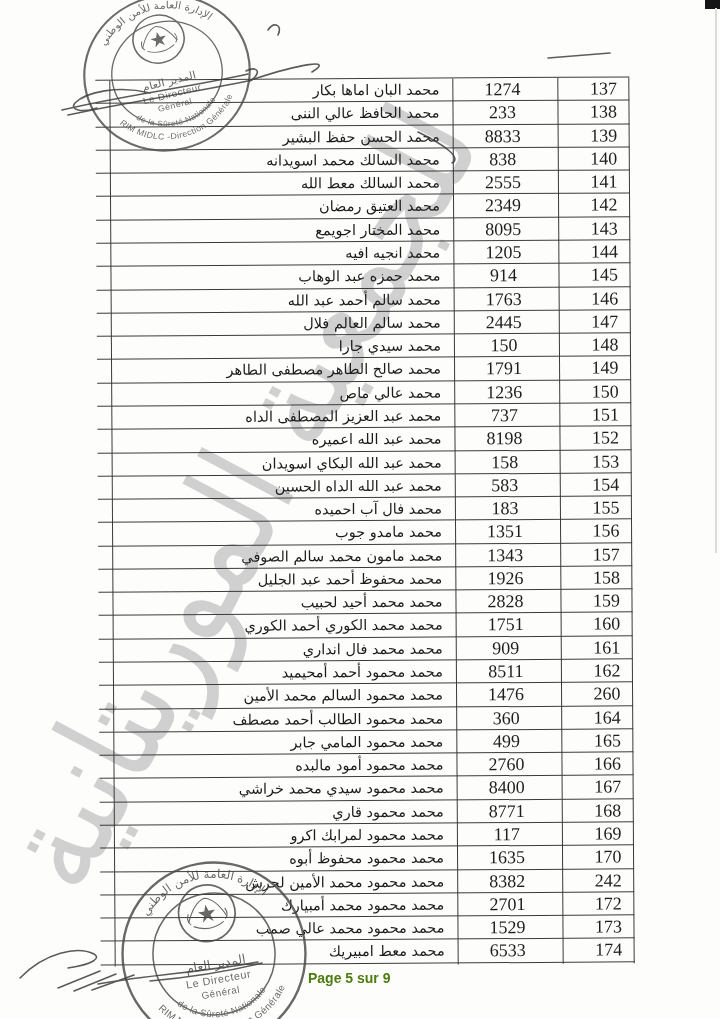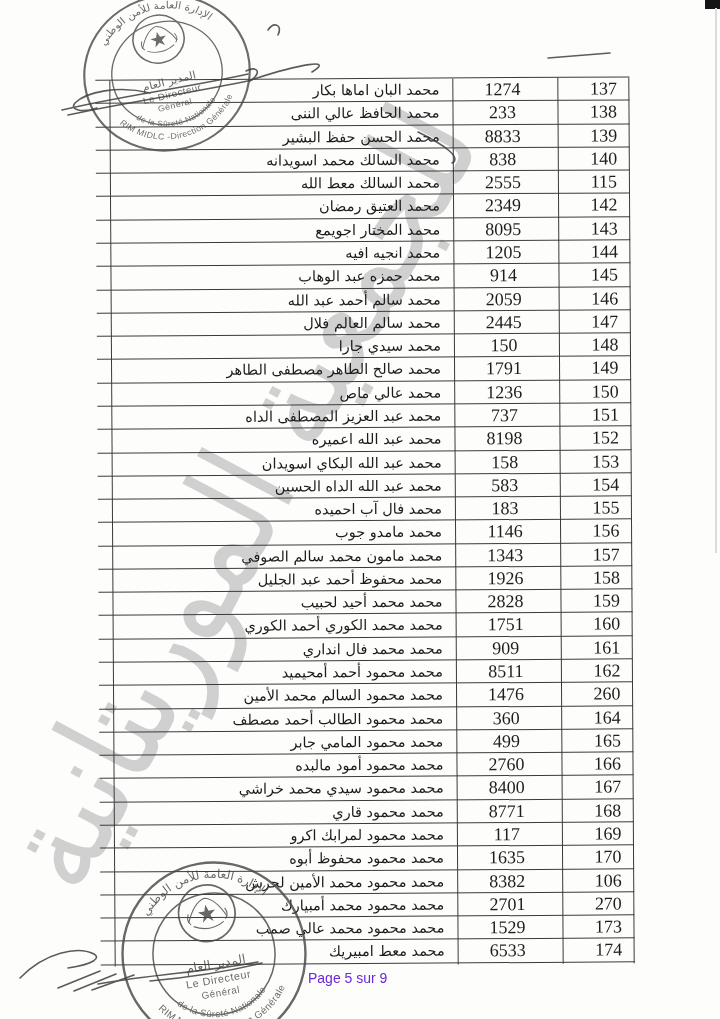--- a/index.html
+++ b/index.html
@@ -43,22 +43,22 @@
   .stamp-top{left:78px;top:-16px;transform:rotate(-14deg) scaleY(.93);}
   .stamp-bottom{left:116px;top:856px;transform:rotate(-10deg);}
   .stamp text{fill:#4a4a4a;}
   .stamp .ar{font-family:"DejaVu Sans",sans-serif;}
   .stamp .fr{font-family:"Liberation Sans",sans-serif;}
   
   .sig{position:absolute;left:0;top:0;z-index:4;pointer-events:none;}
   
   .footer{
     position:absolute;left:308px;top:970px;z-index:5;
-    font-family:"Liberation Sans",sans-serif;font-weight:normal;
-    font-size:14px;color:#6d28d9;
+    font-family:"Liberation Sans",sans-serif;font-weight:bold;
+    font-size:14px;color:#4d7c0f;
   }
 </style>
 </head>
 <body>
 
 <div class="corner-mark"></div>
 <div class="edge-line"></div>
 
 <div class="watermark">للجمعية الموريتانية</div>
 
@@ -80,21 +80,21 @@
     <span class="c-idx">139</span>
   </div>
       <div class="t-row">
     <span class="c-name">محمد السالك محمد اسويدانه</span>
     <span class="c-num">838</span>
     <span class="c-idx">140</span>
   </div>
       <div class="t-row">
     <span class="c-name">محمد السالك معط الله</span>
     <span class="c-num">2555</span>
-    <span class="c-idx">115</span>
+    <span class="c-idx">141</span>
   </div>
       <div class="t-row">
     <span class="c-name">محمد العتيق رمضان</span>
     <span class="c-num">2349</span>
     <span class="c-idx">142</span>
   </div>
       <div class="t-row">
     <span class="c-name">محمد المختار اجويمع</span>
     <span class="c-num">8095</span>
     <span class="c-idx">143</span>
@@ -104,21 +104,21 @@
     <span class="c-num">1205</span>
     <span class="c-idx">144</span>
   </div>
       <div class="t-row">
     <span class="c-name">محمد حمزه عبد الوهاب</span>
     <span class="c-num">914</span>
     <span class="c-idx">145</span>
   </div>
       <div class="t-row">
     <span class="c-name">محمد سالم أحمد عبد الله</span>
-    <span class="c-num">2059</span>
+    <span class="c-num">1763</span>
     <span class="c-idx">146</span>
   </div>
       <div class="t-row">
     <span class="c-name">محمد سالم العالم فلال</span>
     <span class="c-num">2445</span>
     <span class="c-idx">147</span>
   </div>
       <div class="t-row">
     <span class="c-name">محمد سيدي جارا</span>
     <span class="c-num">150</span>
@@ -154,21 +154,21 @@
     <span class="c-num">583</span>
     <span class="c-idx">154</span>
   </div>
       <div class="t-row">
     <span class="c-name">محمد فال آب احميده</span>
     <span class="c-num">183</span>
     <span class="c-idx">155</span>
   </div>
       <div class="t-row">
     <span class="c-name">محمد مامدو جوب</span>
-    <span class="c-num">1146</span>
+    <span class="c-num">1351</span>
     <span class="c-idx">156</span>
   </div>
       <div class="t-row">
     <span class="c-name">محمد مامون محمد سالم الصوفي</span>
     <span class="c-num">1343</span>
     <span class="c-idx">157</span>
   </div>
       <div class="t-row">
     <span class="c-name">محمد محفوظ أحمد عبد الجليل</span>
     <span class="c-num">1926</span>
@@ -230,26 +230,26 @@
     <span class="c-idx">169</span>
   </div>
       <div class="t-row">
     <span class="c-name">محمد محمود محفوظ أبوه</span>
     <span class="c-num">1635</span>
     <span class="c-idx">170</span>
   </div>
       <div class="t-row">
     <span class="c-name">محمد محمود محمد الأمين لحرش</span>
     <span class="c-num">8382</span>
-    <span class="c-idx">106</span>
+    <span class="c-idx">242</span>
   </div>
       <div class="t-row">
     <span class="c-name">محمد محمود محمد أمبيارك</span>
     <span class="c-num">2701</span>
-    <span class="c-idx">270</span>
+    <span class="c-idx">172</span>
   </div>
       <div class="t-row">
     <span class="c-name">محمد محمود محمد عالي صمب</span>
     <span class="c-num">1529</span>
     <span class="c-idx">173</span>
   </div>
       <div class="t-row">
     <span class="c-name">محمد معط امبيريك</span>
     <span class="c-num">6533</span>
     <span class="c-idx">174</span>

